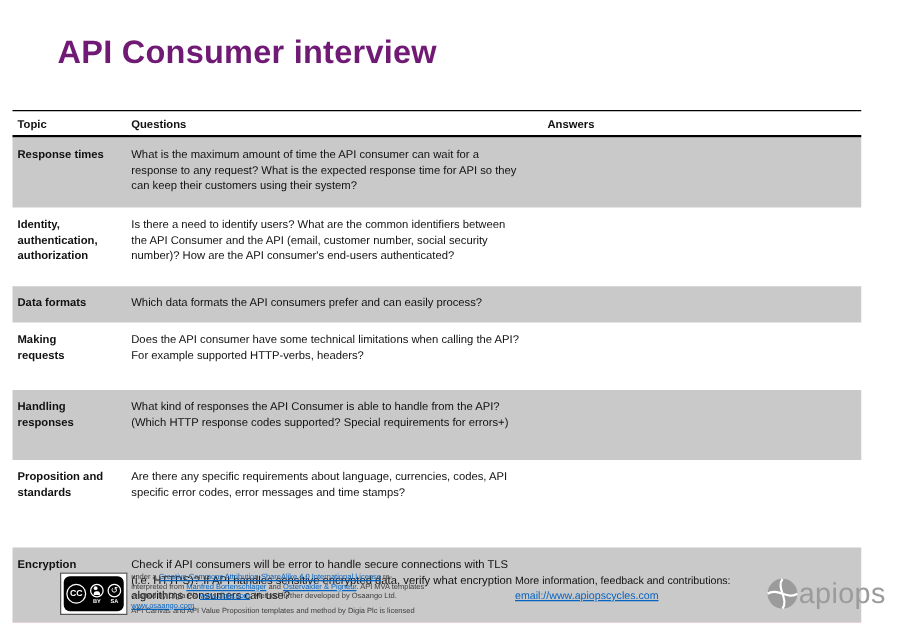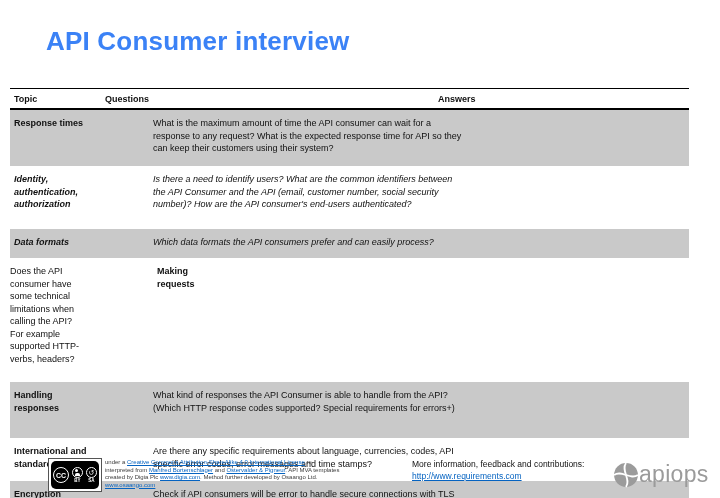--- a/index.html
+++ b/index.html
@@ -9,21 +9,21 @@
     background: #ffffff;
     font-family: "Liberation Sans", sans-serif;
     color: #111;
     overflow: hidden;
   }
   .title {
     position: absolute;
     left: 46px; top: 26px;
     font-size: 26px;
     font-weight: bold;
-    color: #3b82f6;
+    color: #701a75;
     letter-spacing: 0.2px;
   }
   .itable {
     position: absolute;
     left: 10px; top: 88px;
     width: 679px;
     border-top: 1px solid #000;
     border-bottom: 2px solid #ec4899;
   }
   .thead {
@@ -34,30 +34,29 @@
     border-bottom: 2px solid #000;
     font-size: 9px;
     font-weight: bold;
   }
   .hcell.c1 { padding-left: 4px; }
   .trow {
     display: grid;
     grid-template-columns: 95px 333px 251px;
     font-size: 9px;
     line-height: 12.5px;
-    gap: 48px;
   }
   .tbody .trow:nth-child(odd) { background: #c9c9c9; }
   .tbody .trow:nth-child(1) { min-height: 56px; }
-  .tbody .trow:nth-child(2) { min-height: 63px; font-style: italic; }
-  .tbody .trow:nth-child(3) { min-height: 29px; font-style: italic; }
+  .tbody .trow:nth-child(2) { min-height: 63px; }
+  .tbody .trow:nth-child(3) { min-height: 29px; }
   .tbody .trow:nth-child(4) { min-height: 42px; }
   .tbody .trow:nth-child(5) { min-height: 56px; margin-top: 12px; }
   .tbody .trow:nth-child(6) { min-height: 43px; }
-  .tbody .trow:nth-child(7) { min-height: 56px; }
+  .tbody .trow:nth-child(7) { min-height: 56px; margin-top: 27px; }
   .cell.topic {
     font-weight: bold;
     padding: 7px 5px 5px 4px;
     white-space: pre-line;
   }
   .cell.question { padding: 7px 20px 5px 0; }
   .cell.answer  { padding: 7px 4px 5px 0; }
   .license-line1 {
     font-size: 6px;
     line-height: 7px;
@@ -159,33 +158,33 @@
 authorization</div>
       <div class="cell question">Is there a need to identify users? What are the common identifiers between the API Consumer and the API (email, customer number, social security number)? How are the API consumer's end-users authenticated?</div>
       <div class="cell answer"></div>
     </div>
     <div class="trow">
       <div class="cell topic">Data formats</div>
       <div class="cell question">Which data formats the API consumers prefer and can easily process?</div>
       <div class="cell answer"></div>
     </div>
     <div class="trow">
-      <div class="cell question">Does the API consumer have some technical limitations when calling the API? For example supported HTTP-verbs, headers?</div>
       <div class="cell topic">Making
 requests</div>
+      <div class="cell question">Does the API consumer have some technical limitations when calling the API? For example supported HTTP-verbs, headers?</div>
       <div class="cell answer"></div>
     </div>
     <div class="trow">
       <div class="cell topic">Handling
 responses</div>
       <div class="cell question">What kind of responses the API Consumer is able to handle from the API? (Which HTTP response codes supported? Special requirements for errors+)</div>
       <div class="cell answer"></div>
     </div>
     <div class="trow">
-      <div class="cell topic">International and
+      <div class="cell topic">Proposition and
 standards</div>
       <div class="cell question">Are there any specific requirements about language, currencies, codes, API specific error codes, error messages and time stamps?</div>
       <div class="cell answer"></div>
     </div>
     <div class="trow">
       <div class="cell topic">Encryption</div>
       <div class="cell question">
         <div>Check if API consumers will be error to handle secure connections with TLS (i.e. HTTPS)? If API handles sensitive encrypted data, verify what encryption algorithms consumers can use?</div>
         <div class="license-line1">API Canvas and API Value Proposition templates and method by Digia Plc is licensed</div>
       </div>
@@ -215,21 +214,21 @@
 
 <div class="license-rest">
   <div><span>under a </span><a class="link">Creative Commons Attribution-ShareAlike 4.0 International License</a><span> re-</span></div>
   <div><span>interpreted from </span><a class="link">Manfred Bortenschlager</a><span> and </span><a class="link">Ostervalder &amp; Pigneur</a><span>. API MVA templates</span></div>
   <div><span>created by Digia Plc </span><a class="link">www.digia.com</a><span>. Method further developed by Osaango Ltd.</span></div>
   <div><a class="link">www.osaango.com</a></div>
 </div>
 
 <div class="moreinfo">
   <div>More information, feedback and contributions:</div>
-  <a class="link">http://www.requirements.com</a>
+  <a class="link">email://www.apiopscycles.com</a>
 </div>
 
 <div class="logo">
   <span style="display:inline-flex;">
     <svg width="26" height="26" viewBox="0 0 24 24">
       <circle cx="12" cy="12" r="11" fill="#9b9b9b"></circle>
       <path d="M12 1 C 7 8, 17 16, 12 23" stroke="#fff" fill="none" stroke-width="1.6"></path>
       <path d="M1 12 C 8 7, 16 17, 23 12" stroke="#fff" fill="none" stroke-width="1.6"></path>
     </svg>
   </span>

